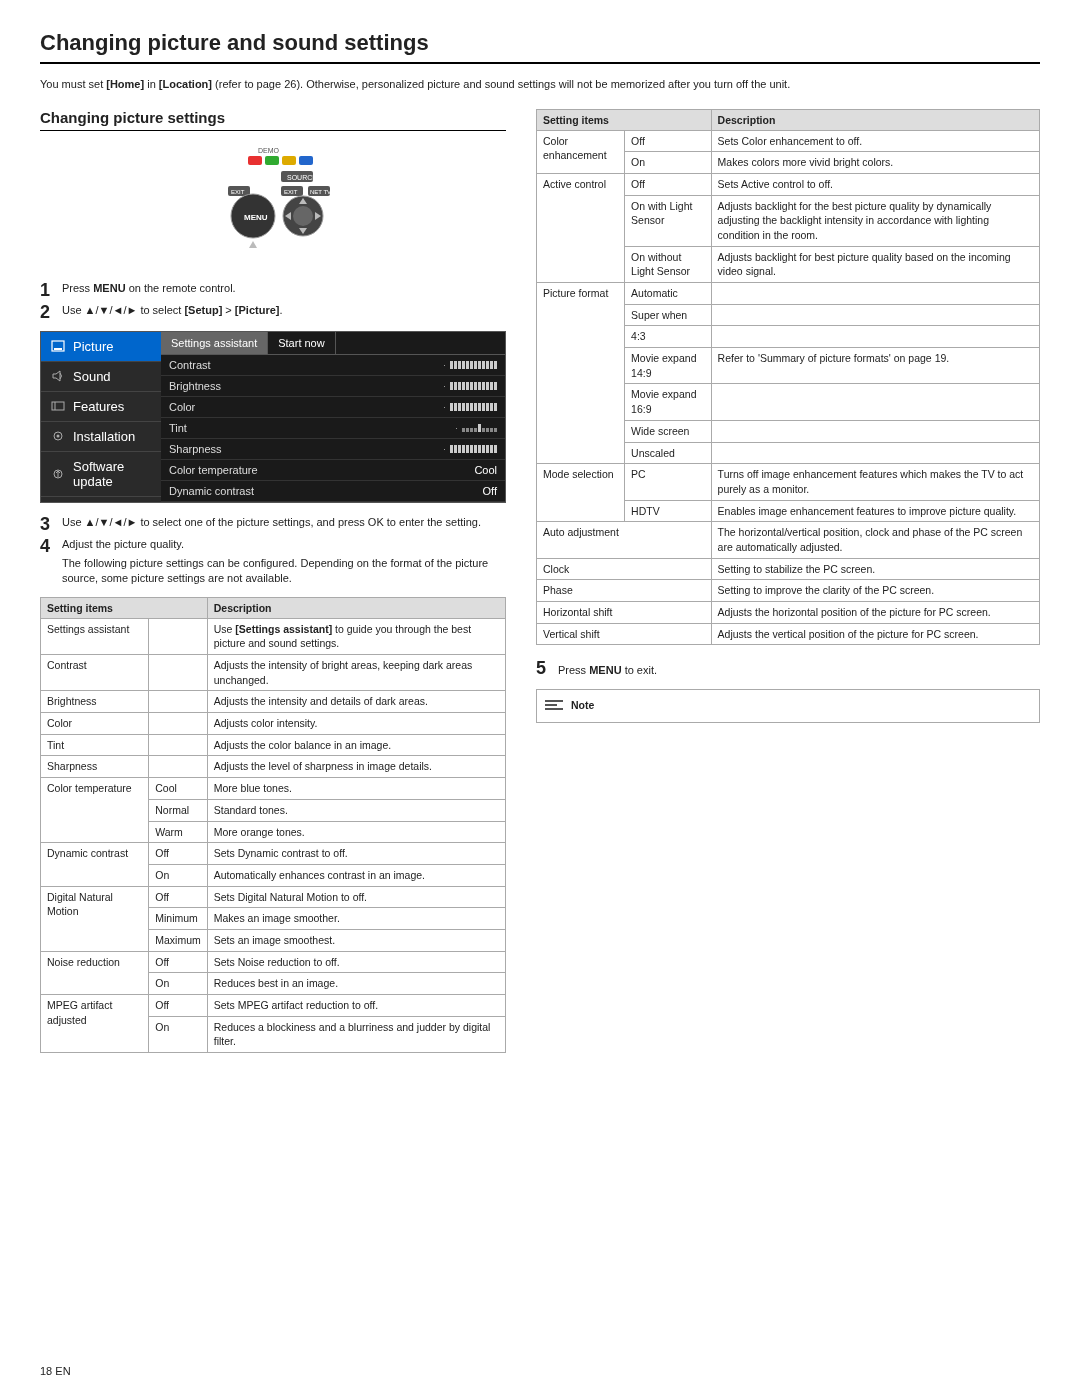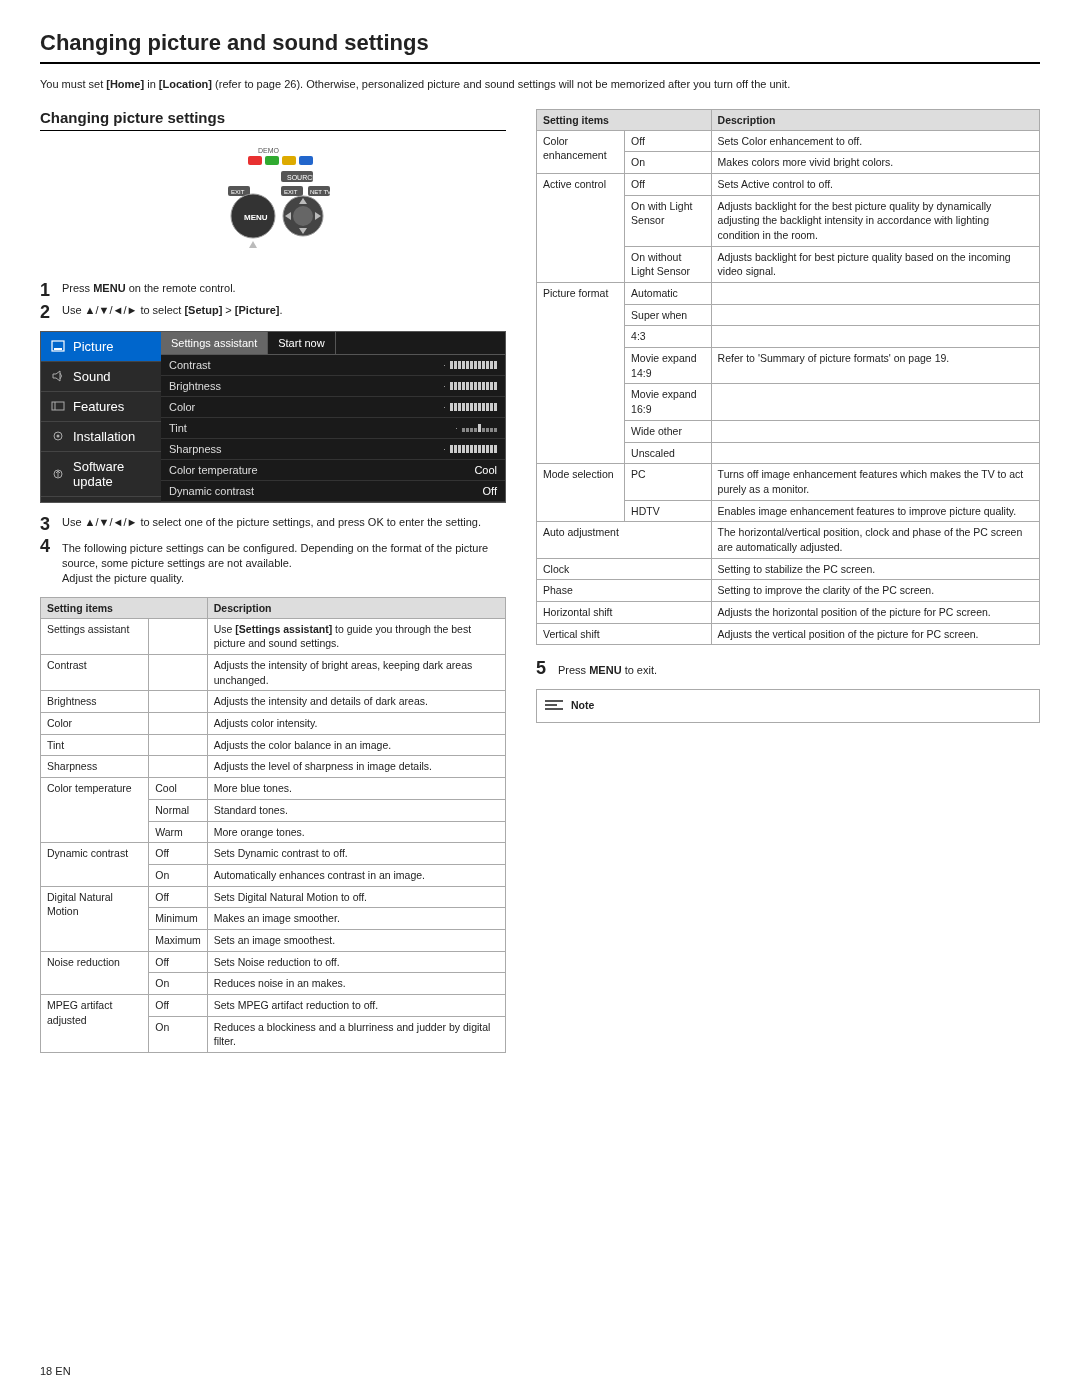--- a/index.html
+++ b/index.html
@@ -438,22 +438,22 @@
     </div>
 
     <ul class="step-list step-bottom">
       <li>
         <span class="step-num">3</span>
         <span class="step-text">Use ▲/▼/◄/► to select one of the picture settings, and press OK to enter the setting.</span>
       </li>
       <li>
         <span class="step-num">4</span>
         <div>
+          <div class="step-text">Adjust the picture quality.</div>
           <div class="step-text" style="margin-top:4px">The following picture settings can be configured. Depending on the format of the picture source, some picture settings are not available.</div>
-          <div class="step-text">Adjust the picture quality.</div>
         </div>
       </li>
     </ul>
 
     <table class="settings-table">
       <thead>
         <tr>
           <th colspan="2">Setting items</th>
           <th>Description</th>
         </tr>
@@ -524,21 +524,21 @@
           <td>Maximum</td>
             <td>Sets an image smoothest.</td>
         </tr>
         <tr>
           <td rowspan="2" style="vertical-align:top">Noise reduction</td>
             <td>Off</td>
             <td>Sets Noise reduction to off.</td>
         </tr>
         <tr>
           <td>On</td>
-            <td>Reduces noise in an makes.</td>
+            <td>Reduces best in an image.</td>
         </tr>
         <tr>
           <td rowspan="2" style="vertical-align:top">MPEG artifact adjusted</td>
             <td>Off</td>
             <td>Sets MPEG artifact reduction to off.</td>
         </tr>
         <tr>
           <td>On</td>
             <td>Reduces a blockiness and a blurriness and judder by digital filter.</td>
         </tr>
@@ -593,21 +593,21 @@
         </tr>
         <tr>
           <td>Movie expand 14:9</td>
             <td>Refer to 'Summary of picture formats' on page 19.</td>
         </tr>
         <tr>
           <td>Movie expand 16:9</td>
             <td></td>
         </tr>
         <tr>
-          <td>Wide other</td>
+          <td>Wide screen</td>
             <td></td>
         </tr>
         <tr>
           <td>Unscaled</td>
             <td></td>
         </tr>
         <tr>
           <td rowspan="2" style="vertical-align:top">Mode selection</td>
             <td>PC</td>
             <td>Turns off image enhancement features which makes the TV to act purely as a monitor.</td>

